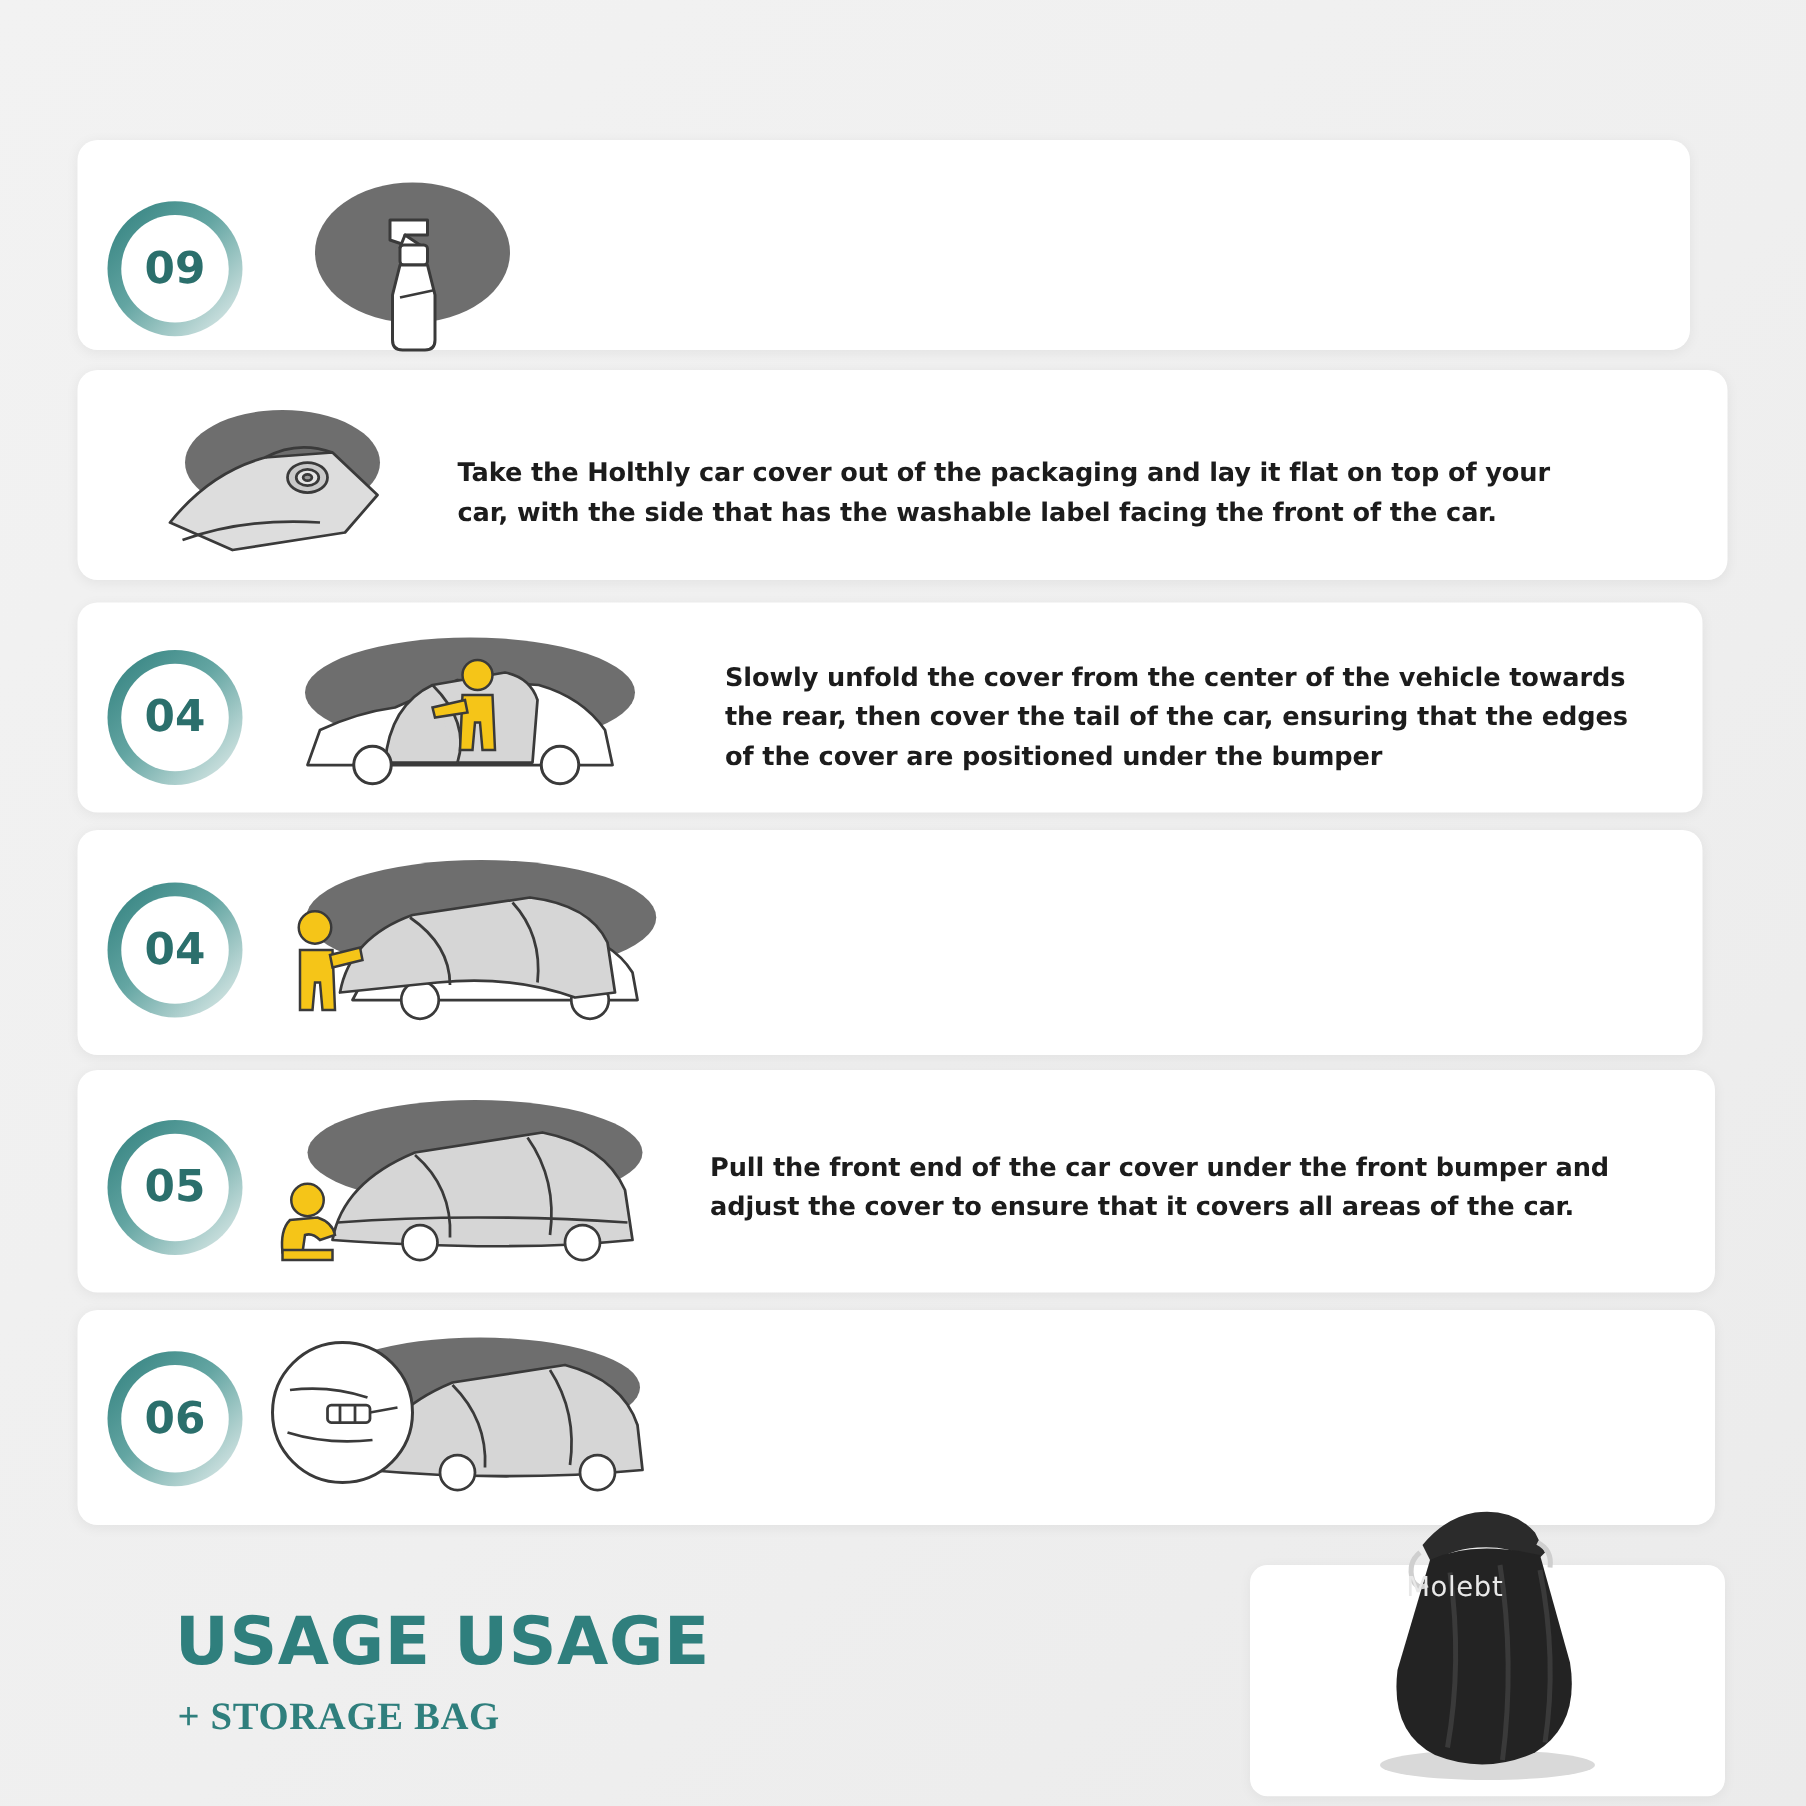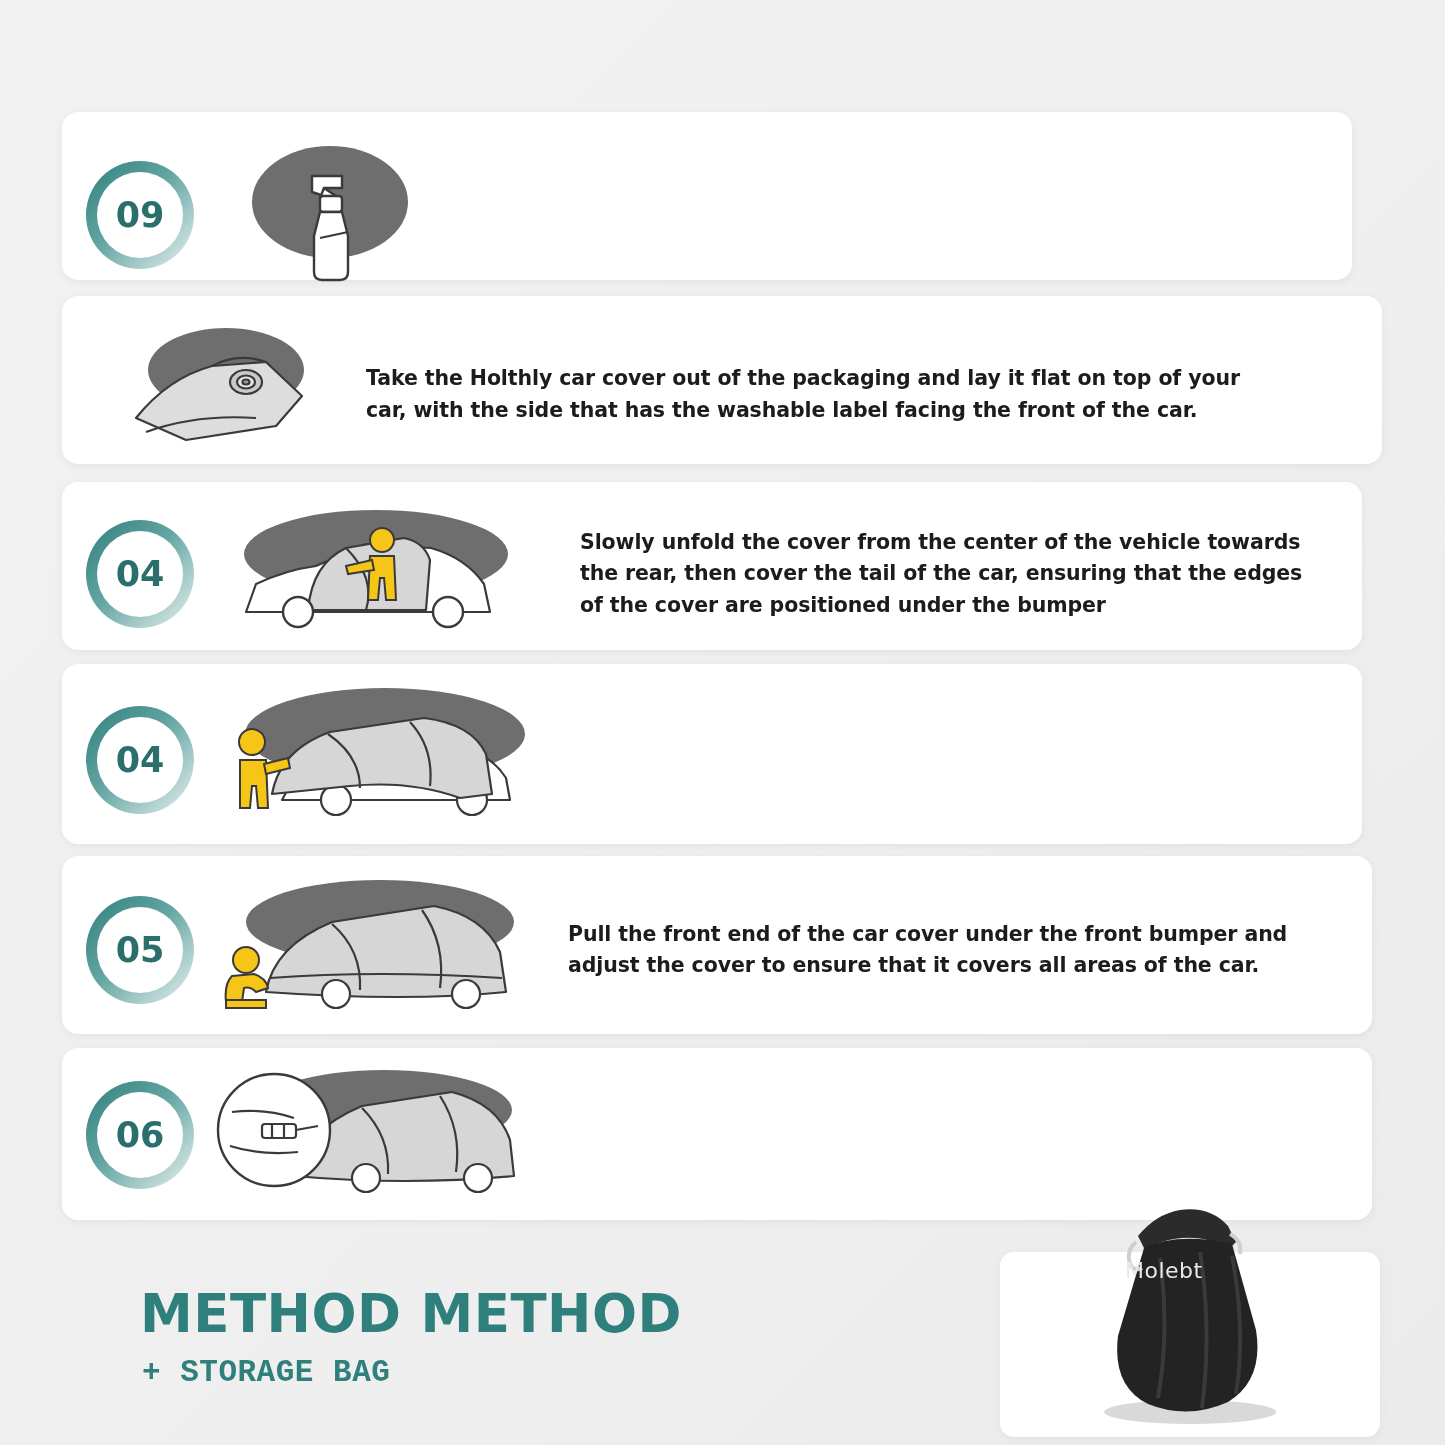--- a/index.html
+++ b/index.html
@@ -92,21 +92,21 @@
     font-family: "DejaVu Sans", sans-serif;
     font-size: 53px;
     font-weight: bold;
     color: #2f7f7d;
     letter-spacing: 0.5px;
   }
   .footer-sub {
     position: absolute;
     left: 142px;
     top: 1355px;
-    font-family: Liberation Mono, monospace;
+    font-family: Liberation Serif, serif;
     font-size: 31px;
     font-weight: bold;
     color: #2f7f7d;
     letter-spacing: 0.5px;
   }
   .bag-card {
     position: absolute;
     left: 1000px;
     top: 1252px;
     width: 380px;
@@ -300,21 +300,21 @@
             <rect x="56" y="64" width="34" height="14" rx="3" fill="#ffffff"></rect>
             <path d="M66 64 L66 78 M78 64 L78 78"></path>
             <path d="M90 70 L112 66"></path>
           </g>
         </svg>
       </div>
     </div>
 
   </div>
 
-  <div class="footer-title">METHOD METHOD</div>
+  <div class="footer-title">USAGE USAGE</div>
   <div class="footer-sub">+ STORAGE BAG</div>
 
   <div class="bag-card"></div>
   <div class="bag-img">
     <svg width="240" height="250" viewBox="0 0 240 250">
       <ellipse cx="130" cy="232" rx="86" ry="12" fill="#d9d9d9"></ellipse>
       <path d="M78 56 Q96 34 120 30 Q150 26 168 46 L176 62 L168 70 Q150 56 122 58 Q96 60 86 72 Z" fill="#2b2b2b"></path>
       <path d="M84 68 Q118 52 172 64 L196 150 Q204 200 168 222 Q128 240 88 224 Q52 206 58 156 Z" fill="#232323"></path>
       <path d="M100 78 Q110 150 98 218" stroke="#3a3a3a" stroke-width="4" fill="none"></path>
       <path d="M140 72 Q152 150 142 228" stroke="#3a3a3a" stroke-width="4" fill="none"></path>

